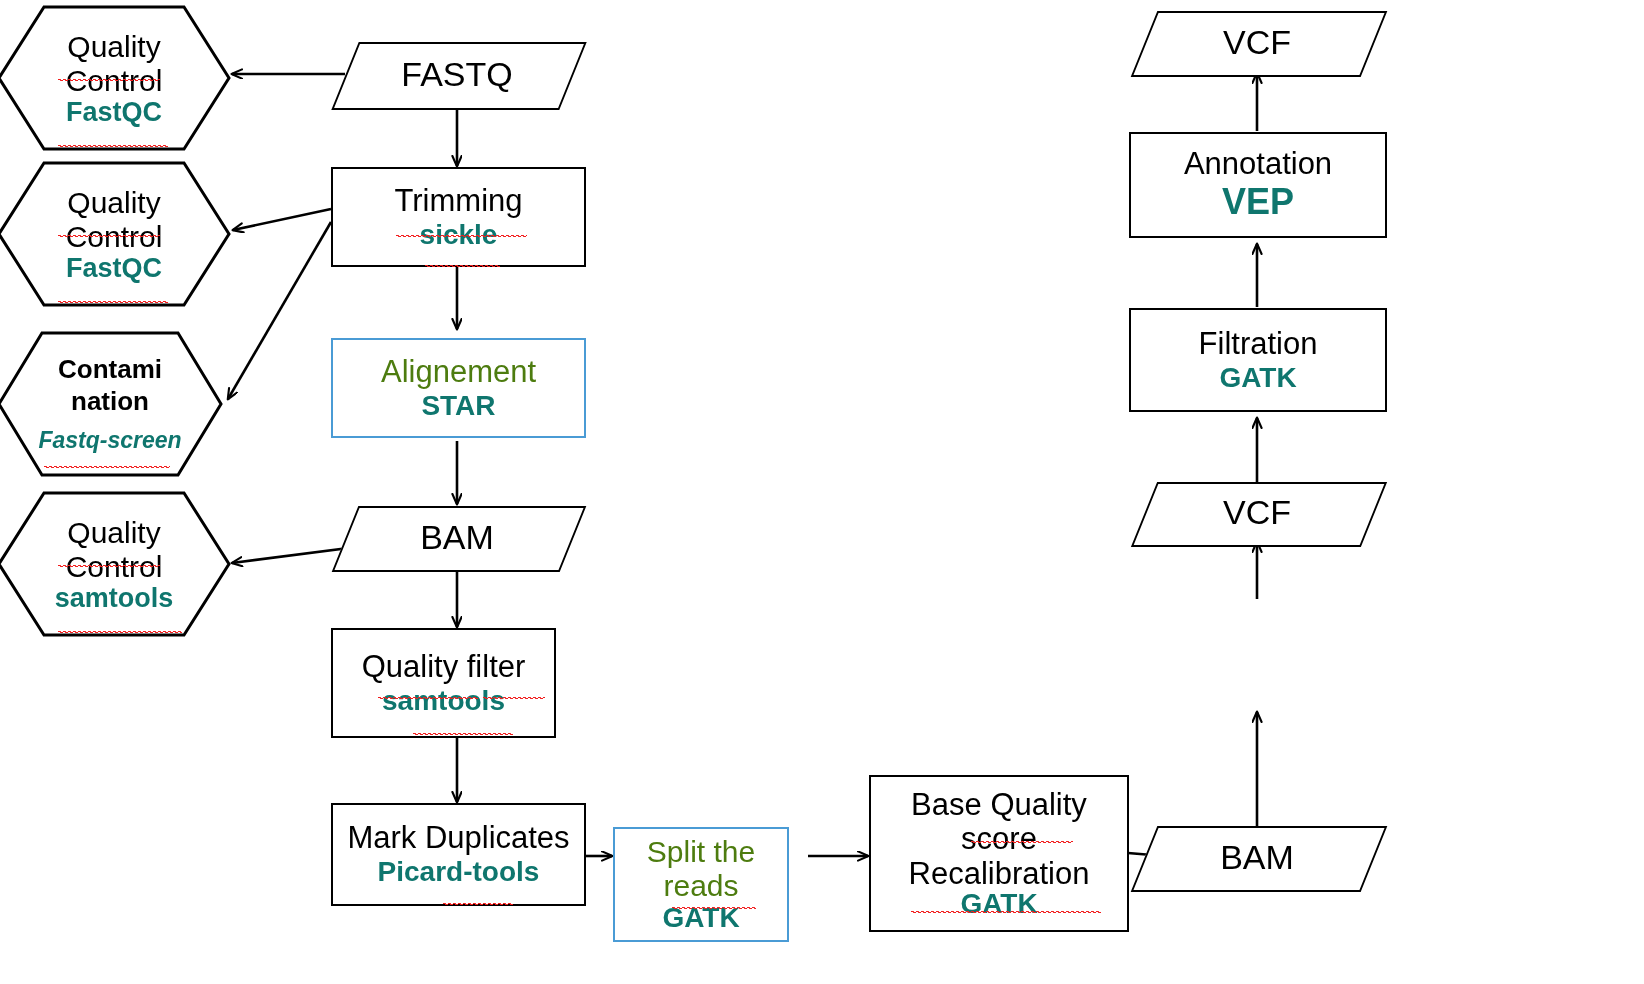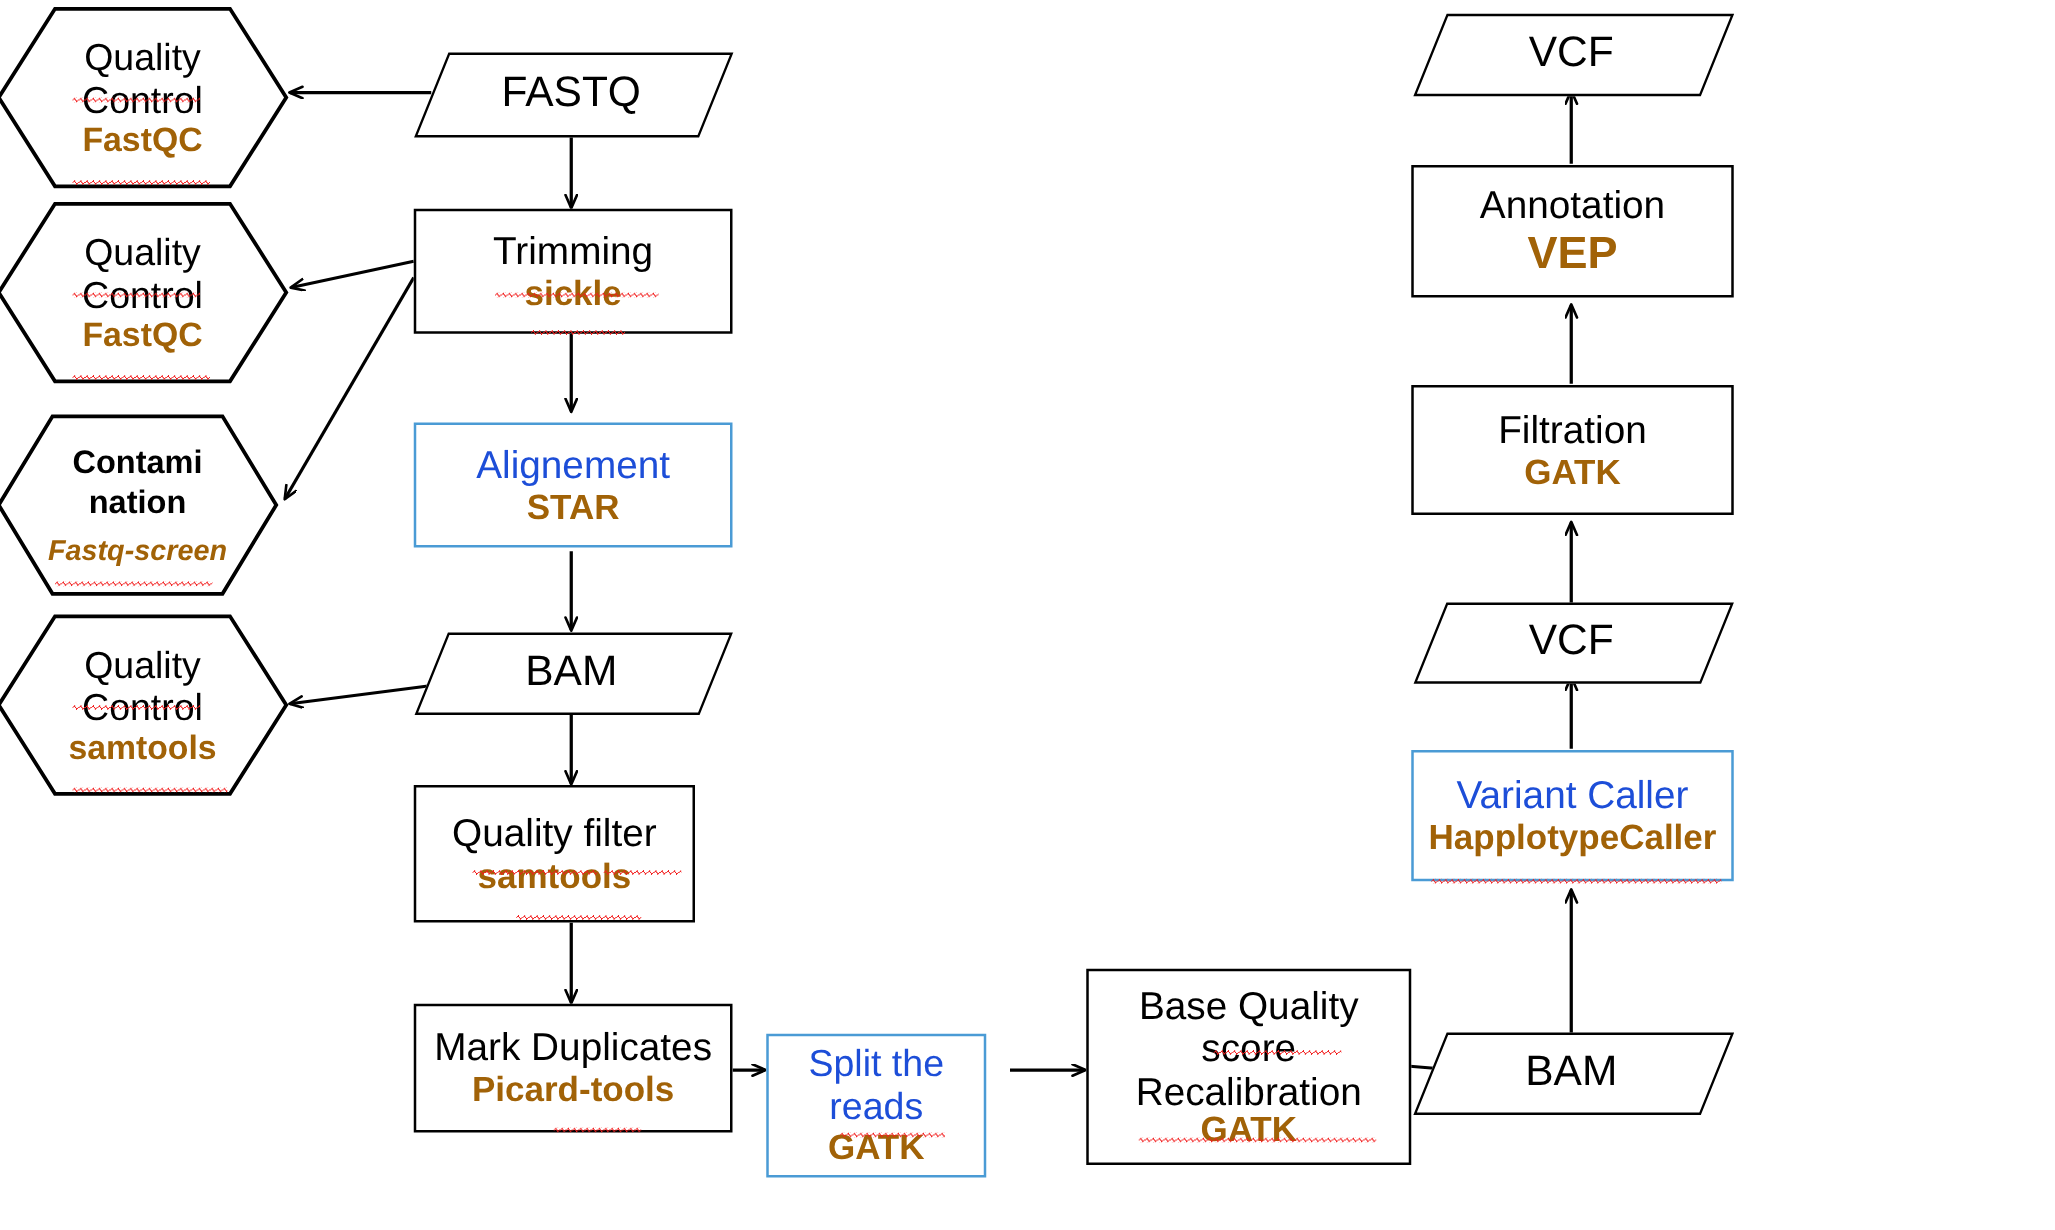--- a/index.html
+++ b/index.html
@@ -78,27 +78,27 @@
     align-items: center;
     justify-content: center;
     width: 100%;
   }
   .t-main {
     color: #000000;
     font-weight: normal;
     white-space: nowrap;
   }
   .t-main.accent {
-    color: #1d4ed8;
+    color: #4d7c0f;
   }
   .t-main.bold {
     font-weight: bold;
   }
   .t-tool {
-    color: #a16207;
+    color: #0f766e;
     font-weight: bold;
     white-space: nowrap;
   }
   .sq-line {
     position: absolute;
     height: 4px;
     background:
       radial-gradient(circle at 1.25px 3.2px, transparent 1.35px, #f21d1d 1.45px, #f21d1d 2.05px, transparent 2.15px) 0 0/5px 4px repeat-x,
       radial-gradient(circle at 3.75px 0.8px, transparent 1.35px, #f21d1d 1.45px, #f21d1d 2.05px, transparent 2.15px) 0 0/5px 4px repeat-x;
     pointer-events: none;
@@ -292,27 +292,20 @@
     </div>
   </div>
 
   <div class="node para" style="left:1144px; top:482px; width:226px; height:61px; font-size:34px;">
     <div class="para-shape"></div>
     <div class="label-stack">
       <div class="t-main">VCF</div>
     </div>
   </div>
 
-  <div class="node rect accent" style="left:1129px; top:600px; width:258px; height:105px; font-size:31px;">
-    <div class="label-stack">
-      <div class="t-main accent">Variant Caller</div>
-      <div class="t-tool" style="font-size:28px;">HapplotypeCaller</div>
-    </div>
-    <div class="sq-line" style="left:14px; top:101px; width:232px;"></div>
-  </div>
 
   <div class="node para" style="left:1144px; top:826px; width:226px; height:62px; font-size:34px;">
     <div class="para-shape"></div>
     <div class="label-stack">
       <div class="t-main">BAM</div>
     </div>
   </div>
 
 </div>
 

